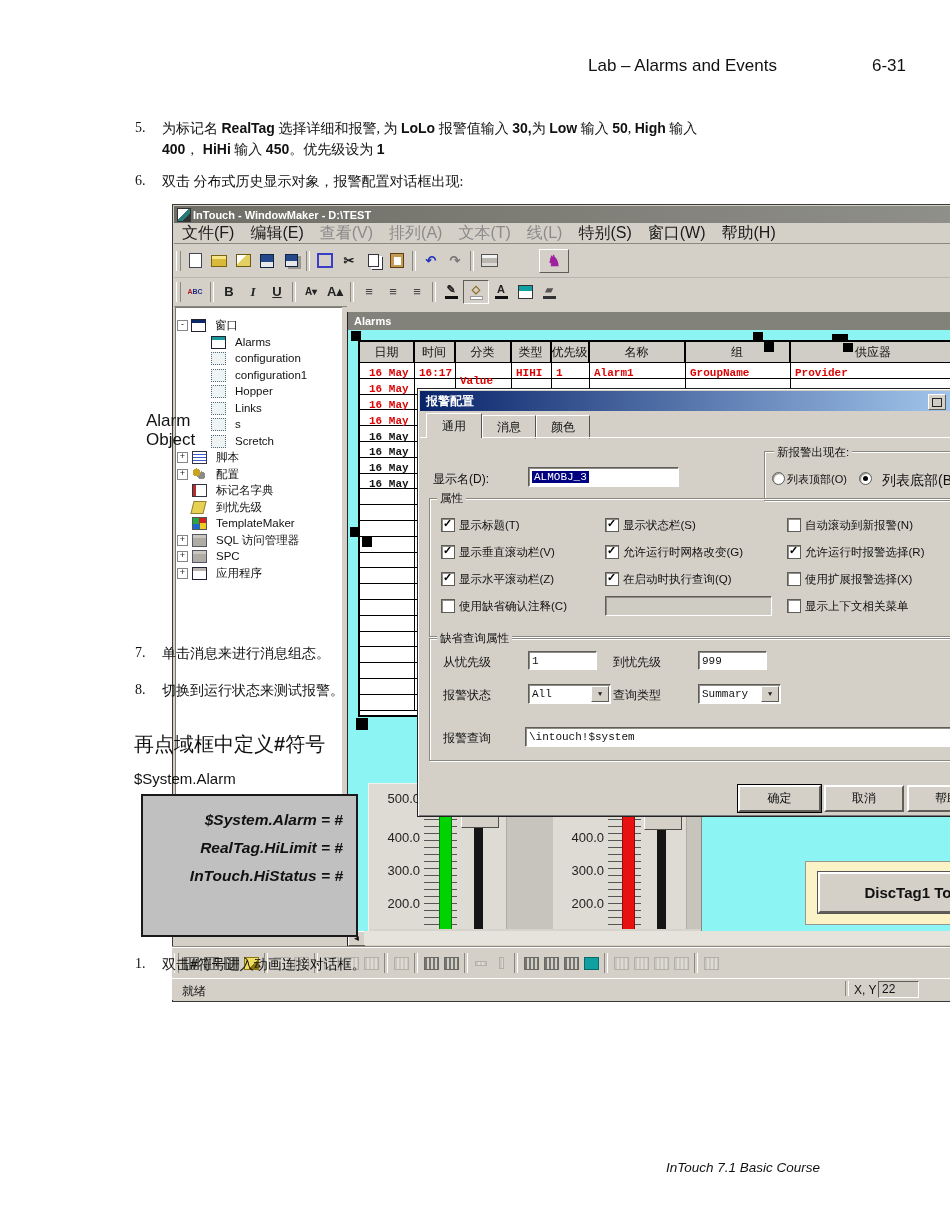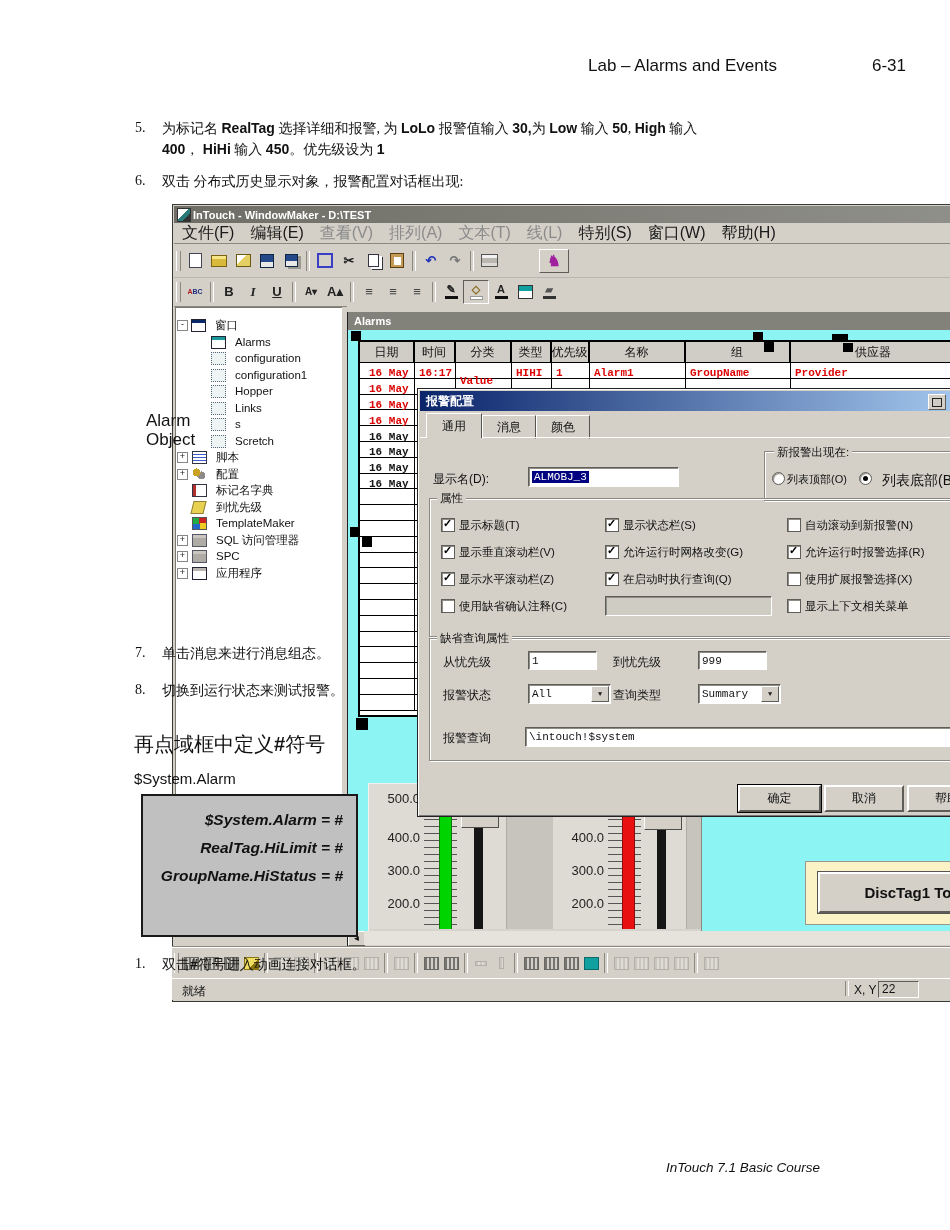--- a/index.html
+++ b/index.html
@@ -583,21 +583,21 @@
   <div class="a serif" style="left:162px;top:645px;font-size:14px;white-space:nowrap;z-index:30;">单击消息来进行消息组态。</div>
   <div class="a serif" style="left:135px;top:682px;font-size:14px;z-index:30;">8.</div>
   <div class="a serif" style="left:162px;top:682px;font-size:14px;white-space:nowrap;z-index:30;">切换到运行状态来测试报警。</div>
 
   <div class="a serif" style="left:134px;top:731px;font-size:20px;white-space:nowrap;z-index:30;"><span>再点域框中定义</span><span class="bseg">#</span><span>符号</span></div>
   <div class="a b" style="left:134px;top:770px;font-size:15px;z-index:30;">$System.Alarm</div>
 
   <div class="a notebox" style="left:141px;top:794px;width:213px;height:129px;padding-top:10px;z-index:30;">
     <div>$System.Alarm  =  #</div>
     <div>RealTag.HiLimit  =  #</div>
-    <div>GroupName.HiStatus  =  #</div>
+    <div>InTouch.HiStatus  =  #</div>
   </div>
 
   <div class="a serif" style="left:135px;top:956px;font-size:14px;z-index:30;">1.</div>
   <div class="a serif" style="left:162px;top:956px;font-size:14px;white-space:nowrap;z-index:30;"><span>双击</span><span class="bseg">#</span><span>符号进入动画连接对话框。</span></div>
 
   <div class="a" style="left:666px;top:1160px;font-size:13.5px;font-style:italic;z-index:30;">InTouch 7.1 Basic Course</div>
 
 </div>
 
 </body></html>

